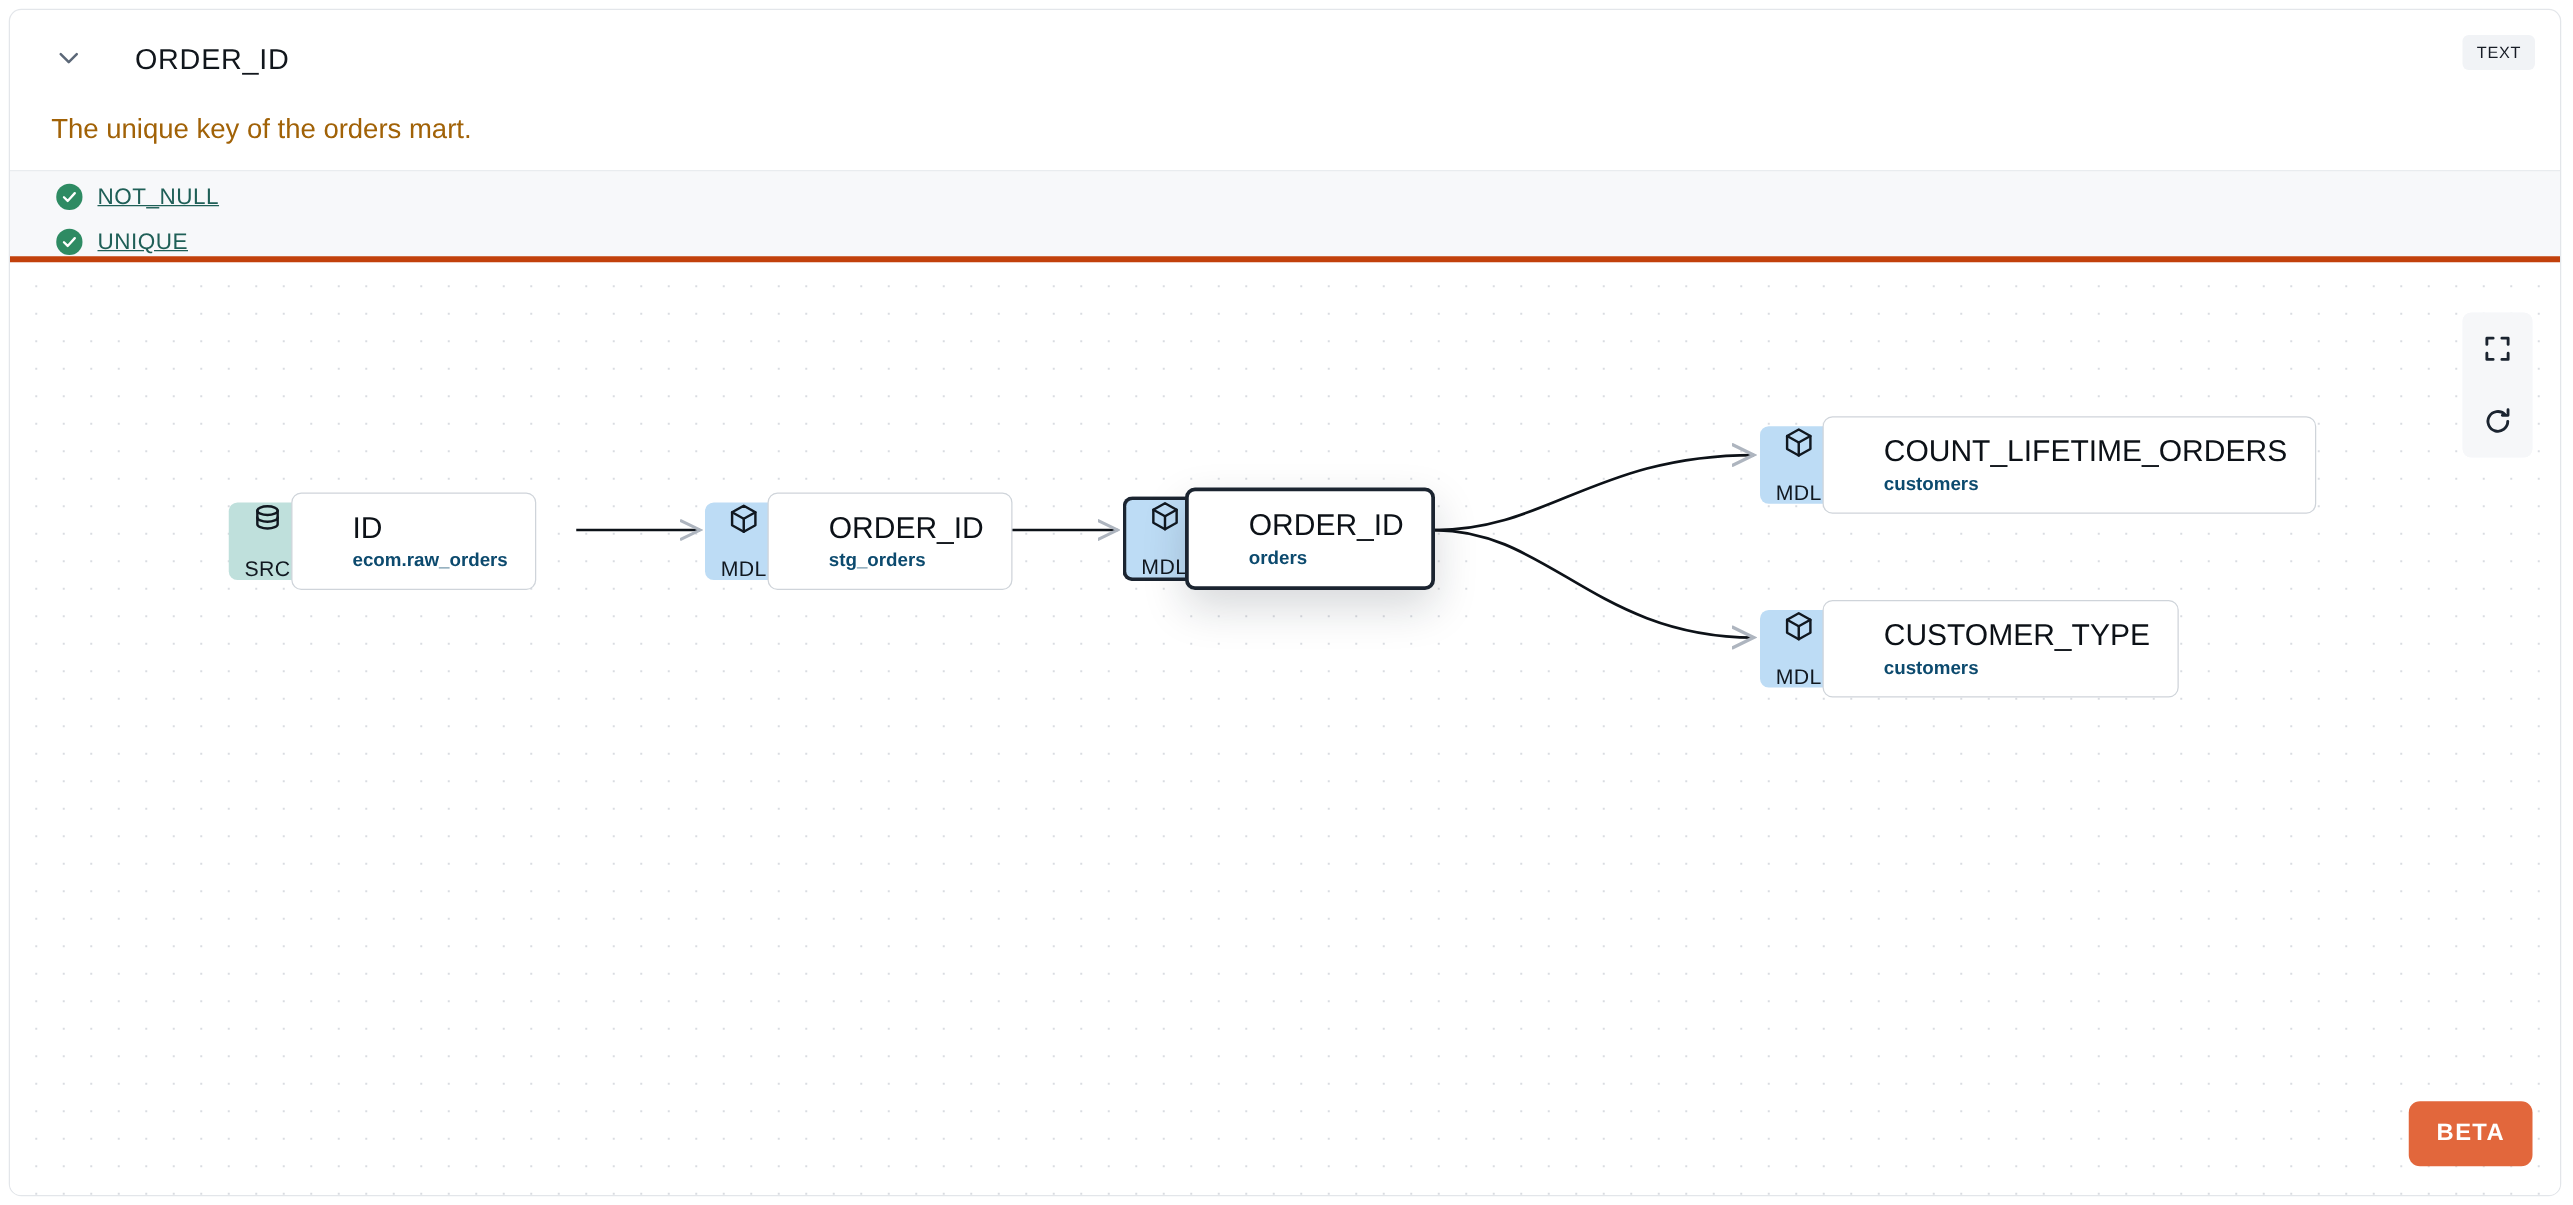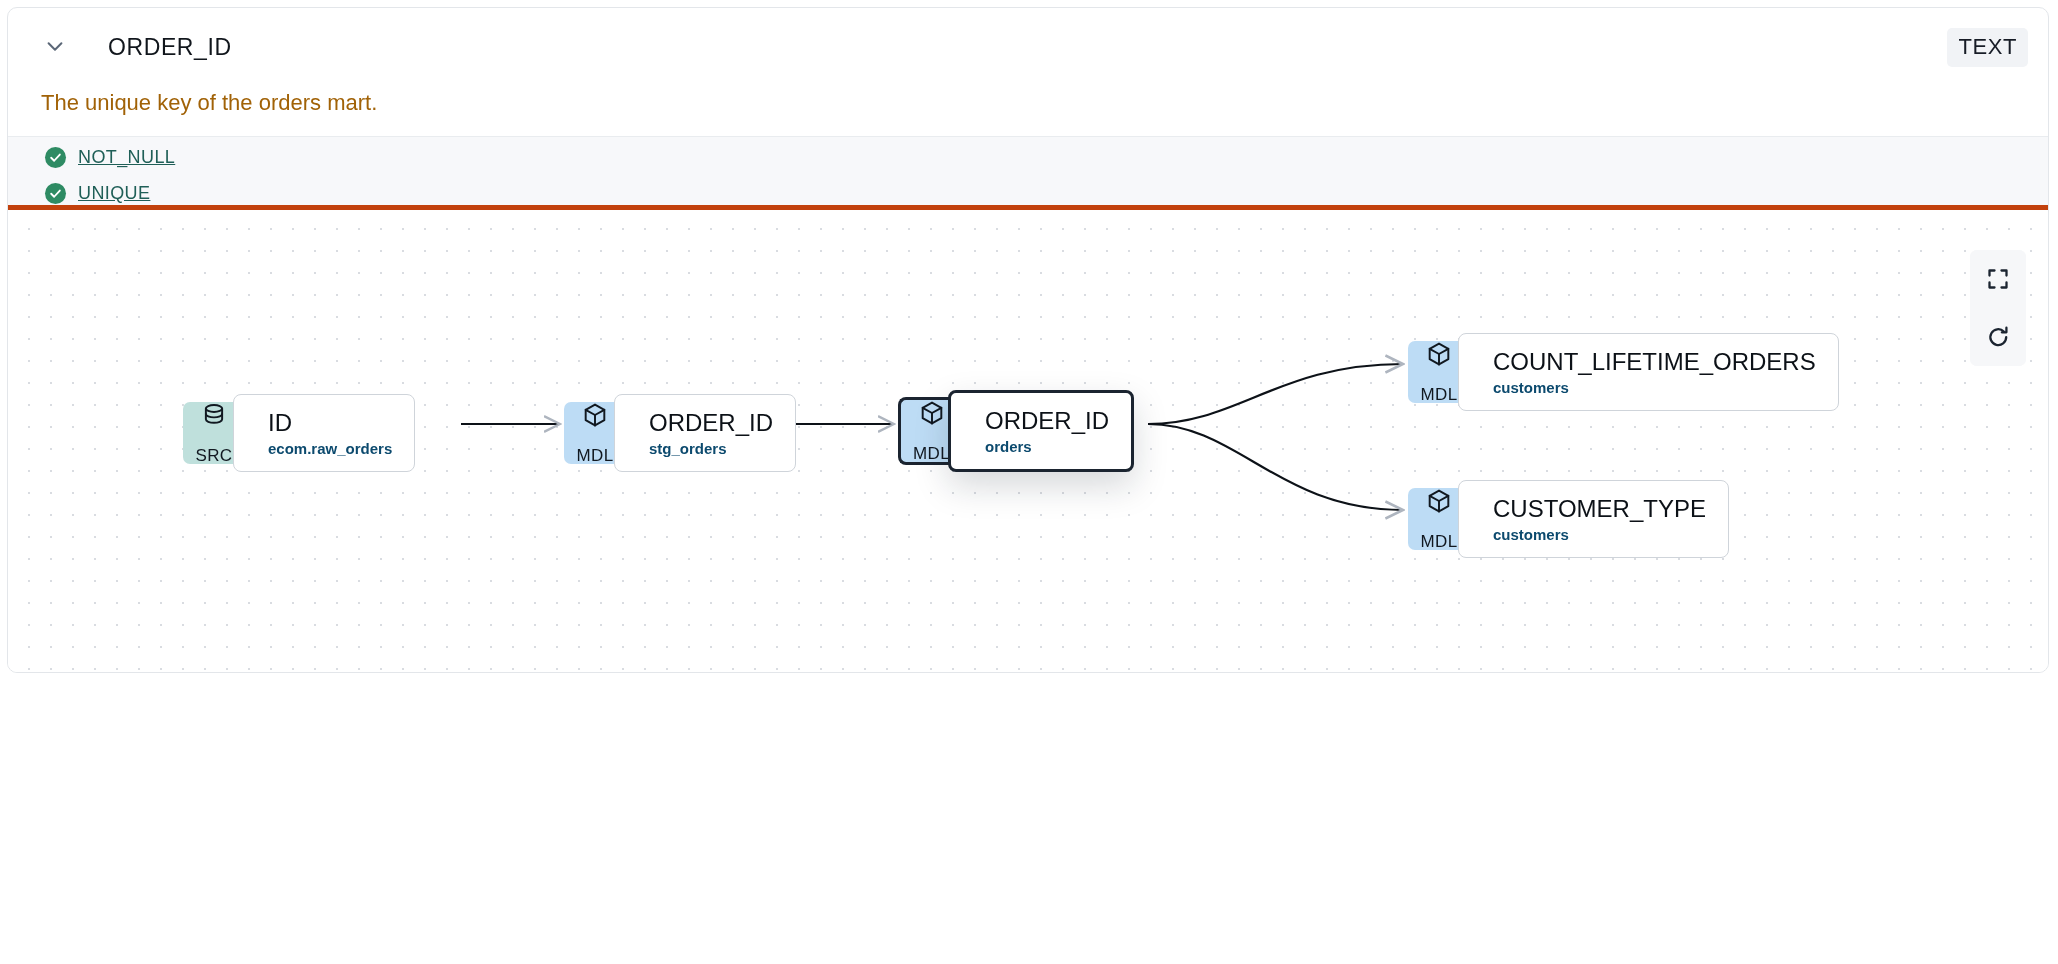--- a/index.html
+++ b/index.html
@@ -14,21 +14,21 @@
     font-family: "Liberation Sans", sans-serif;
     overflow: hidden;
   }
 
   
   .panel {
     position: absolute;
     left: 7px;
     top: 7px;
     width: 2042px;
-    height: 666px;
+    height: 950px;
     box-sizing: border-box;
     background: #ffffff;
     border: 1px solid #e3e6ea;
     border-radius: 10px;
     overflow: hidden;
   }
 
   
   .header {
     position: relative;
@@ -55,21 +55,21 @@
     color: #11161c;
     font-weight: 400;
     white-space: nowrap;
   }
   .type-badge {
     position: absolute;
     right: 20px;
     top: 20px;
     background: #f1f3f6;
     color: #171c26;
-    font-size: 22px;
+    font-size: 13px;
     letter-spacing: 0.6px;
     padding: 6px 11px 7px 11px;
     border-radius: 5px;
     white-space: nowrap;
   }
 
   
   .description {
     position: absolute;
     left: 33px;
@@ -168,21 +168,21 @@
     color: #111820;
     letter-spacing: 0.3px;
     line-height: 1;
     margin-top: 1px;
   }
   .node-card {
     margin-left: -12px;
     background: #ffffff;
     border: 1px solid #cfd4da;
     border-radius: 8px;
-    padding: 14px 22px 14px 34px;
+    padding: 14px 22px 14px 48px;
     display: flex;
     flex-direction: column;
     justify-content: flex-start;
     gap: 3px;
     position: relative;
     z-index: 2;
     min-height: 62px;
     box-sizing: border-box;
   }
   .node-name {

